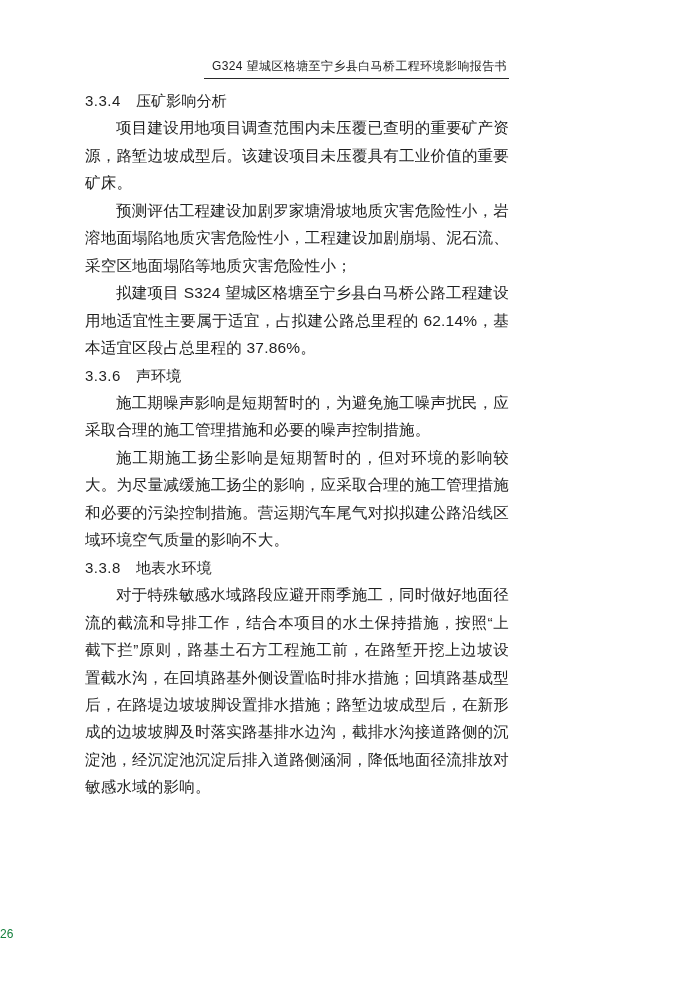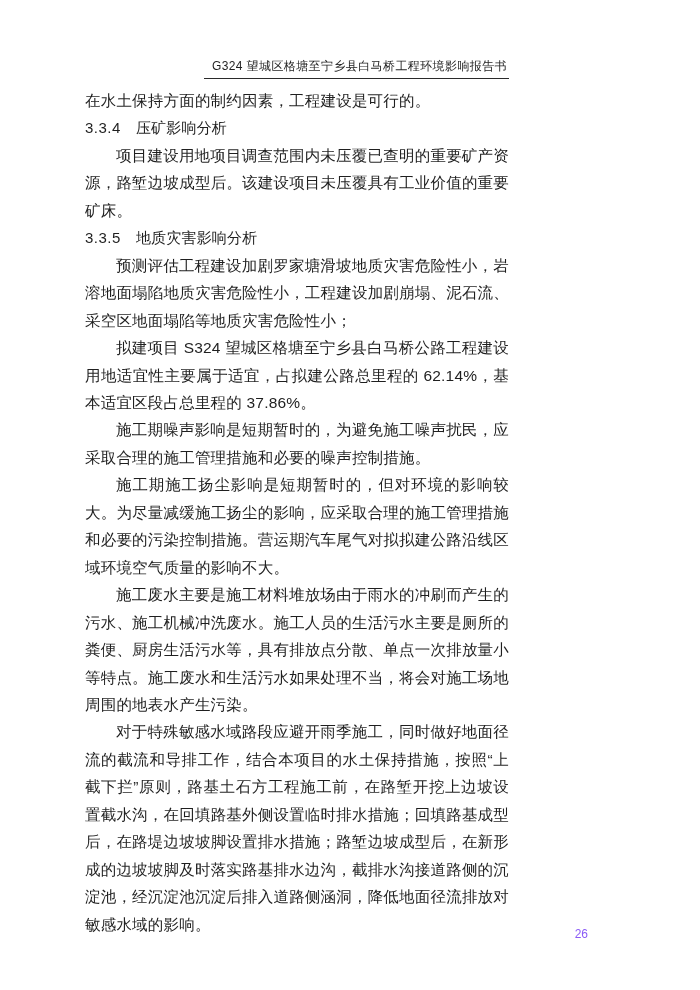--- a/index.html
+++ b/index.html
@@ -58,57 +58,56 @@
   .heading .heading-number {
     display: inline-block;
     margin-right: 15px;
     letter-spacing: 0.5px;
   }
   .page-footer {
     position: absolute;
     bottom: 49px;
     left: 0;
     width: 100%;
-    text-align: right;
+    text-align: left;
     font-size: 12px;
-    color: #8b5cf6;
+    color: #15803d;
   }
 </style>
 </head>
 <body>
 
 <div class="page">
 
   <div class="running-header">
     <span class="header-title">G324 望城区格塘至宁乡县白马桥工程环境影响报告书</span>
   </div>
 
   <div class="content">
 
-    <p class="para continued">在水土保持方面的制约因素，工程建设是可行的。</p>
 
     <h3 class="heading"><span class="heading-number">3.3.4</span><span class="heading-title">压矿影响分析</span></h3>
 
     <p class="para">项目建设用地项目调查范围内未压覆已查明的重要矿产资源，路堑边坡成型后。该建设项目未压覆具有工业价值的重要矿床。</p>
 
-    <h3 class="heading"><span class="heading-number">3.3.5</span><span class="heading-title">地质灾害影响分析</span></h3>
 
     <p class="para">预测评估工程建设加剧罗家塘滑坡地质灾害危险性小，岩溶地面塌陷地质灾害危险性小，工程建设加剧崩塌、泥石流、采空区地面塌陷等地质灾害危险性小；</p>
 
     <p class="para">拟建项目 S324 望城区格塘至宁乡县白马桥公路工程建设用地适宜性主要属于适宜，占拟建公路总里程的 62.14%，基本适宜区段占总里程的 37.86%。</p>
 
+    <h3 class="heading"><span class="heading-number">3.3.6</span><span class="heading-title">声环境</span></h3>
 
     <p class="para">施工期噪声影响是短期暂时的，为避免施工噪声扰民，应采取合理的施工管理措施和必要的噪声控制措施。</p>
 
 
 
     <p class="para">施工期施工扬尘影响是短期暂时的，但对环境的影响较大。为尽量减缓施工扬尘的影响，应采取合理的施工管理措施和必要的污染控制措施。营运期汽车尾气对拟拟建公路沿线区域环境空气质量的影响不大。</p>
 
+    <h3 class="heading"><span class="heading-number">3.3.8</span><span class="heading-title">地表水环境</span></h3>
 
-    <p class="para">施工废水主要是施工材料堆放场由于雨水的冲刷而产生的污水、施工机械冲洗废水。施工人员的生活污水主要是厕所的粪便、厨房生活污水等，具有排放点分散、单点一次排放量小等特点。施工废水和生活污水如果处理不当，将会对施工场地周围的地表水产生污染。</p>
 
     <p class="para">对于特殊敏感水域路段应避开雨季施工，同时做好地面径流的截流和导排工作，结合本项目的水土保持措施，按照“上截下拦”原则，路基土石方工程施工前，在路堑开挖上边坡设置截水沟，在回填路基外侧设置临时排水措施；回填路基成型后，在路堤边坡坡脚设置排水措施；路堑边坡成型后，在新形成的边坡坡脚及时落实路基排水边沟，截排水沟接道路侧的沉淀池，经沉淀池沉淀后排入道路侧涵洞，降低地面径流排放对敏感水域的影响。</p>
 
   </div>
 
   <div class="page-footer">
     <span>26</span>
   </div>
 
 </div>

